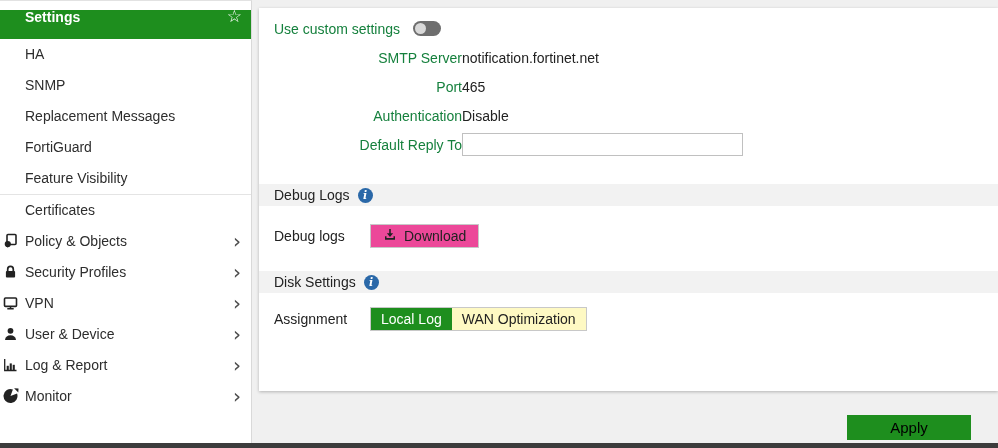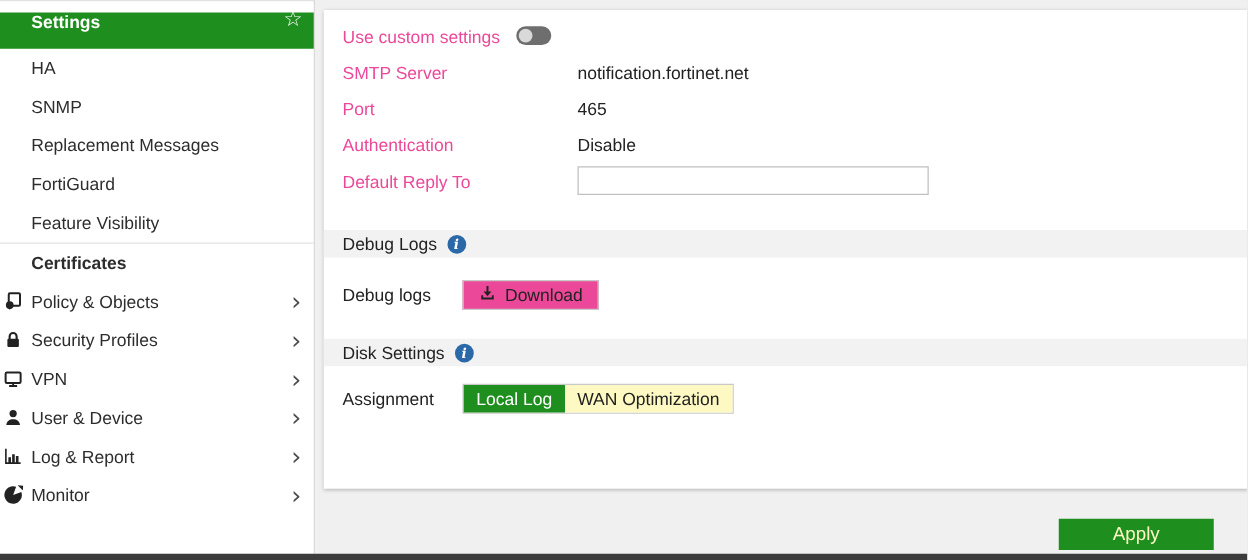--- a/index.html
+++ b/index.html
@@ -26,39 +26,39 @@
   }
   .star {
     margin-left: auto; font-family: "DejaVu Sans", sans-serif;
     font-size: 17px; font-weight: normal; line-height: 1; cursor: pointer;
   }
   .nav-sub {
     height: 31px; line-height: 31px; padding-left: 25px;
     font-size: 14px; color: #2d2d2d; cursor: pointer;
   }
   .nav-sub:first-of-type { margin-top: 2px; }
-  .nav-sub.divided { border-top: 1px solid #e4e4e4; font-weight: bold; }
+  .nav-sub.divided { border-top: 1px solid #e4e4e4; }
   .nav-top {
     height: 31px; display: flex; align-items: center;
     padding: 0 10px 0 2px; font-size: 14px; cursor: pointer;
   }
   .nav-top .nicon { width: 17px; height: 16px; margin-right: 6px; flex: 0 0 auto; }
   .chev {
     margin-left: auto; font-family: "DejaVu Sans", sans-serif;
     font-size: 20px; line-height: 1; color: #4d4d4d;
   }
 
   
   .panel {
     position: absolute; left: 259px; top: 8px; right: 0; height: 383px;
     background: #ffffff; box-shadow: 0 1px 3px rgba(0,0,0,0.25);
   }
   .frow { display: flex; align-items: center; height: 29px; padding-left: 15px; font-size: 14px; }
   .frow:first-child { margin-top: 6px; }
-  .flabel { width: 188px; flex: 0 0 auto; color: #ec4899; }
+  .flabel { width: 188px; flex: 0 0 auto; color: #15803d; text-align: right; }
   .fvalue { color: #222; }
 
   .toggle-row .flabel { width: auto; margin-right: 13px; }
   .toggle {
     width: 28px; height: 15px; border-radius: 8px; background: #6e6e6e;
     position: relative; cursor: pointer; display: inline-block;
   }
   .toggle .knob {
     position: absolute; left: 2px; top: 2px; width: 11px; height: 11px;
     border-radius: 50%; background: #d9d9d9;
@@ -96,21 +96,21 @@
   .segmented { display: inline-flex; border: 1px solid #c8c8c8; height: 24px; }
   .seg {
     display: flex; align-items: center; padding: 0 10px;
     font-size: 14px; color: #222; background: #fef9c3; cursor: pointer;
   }
   .seg.selected { background: #1e8e1e; color: #fff; }
 
   
   .apply-btn {
     position: absolute; left: 847px; top: 415px; width: 124px; height: 25px;
-    background: #1e8e1e; color: #fef9c3; border: none;
+    background: #1e8e1e; color: #000000; border: none;
     font: 15px "Liberation Sans", sans-serif; cursor: pointer;
   }
   .bottom-strip {
     position: absolute; left: 0; right: 0; bottom: 0; height: 5px; background: #3c3c3c;
   }
 </style>
 </head>
 <body>
 
 <div id="screen">

